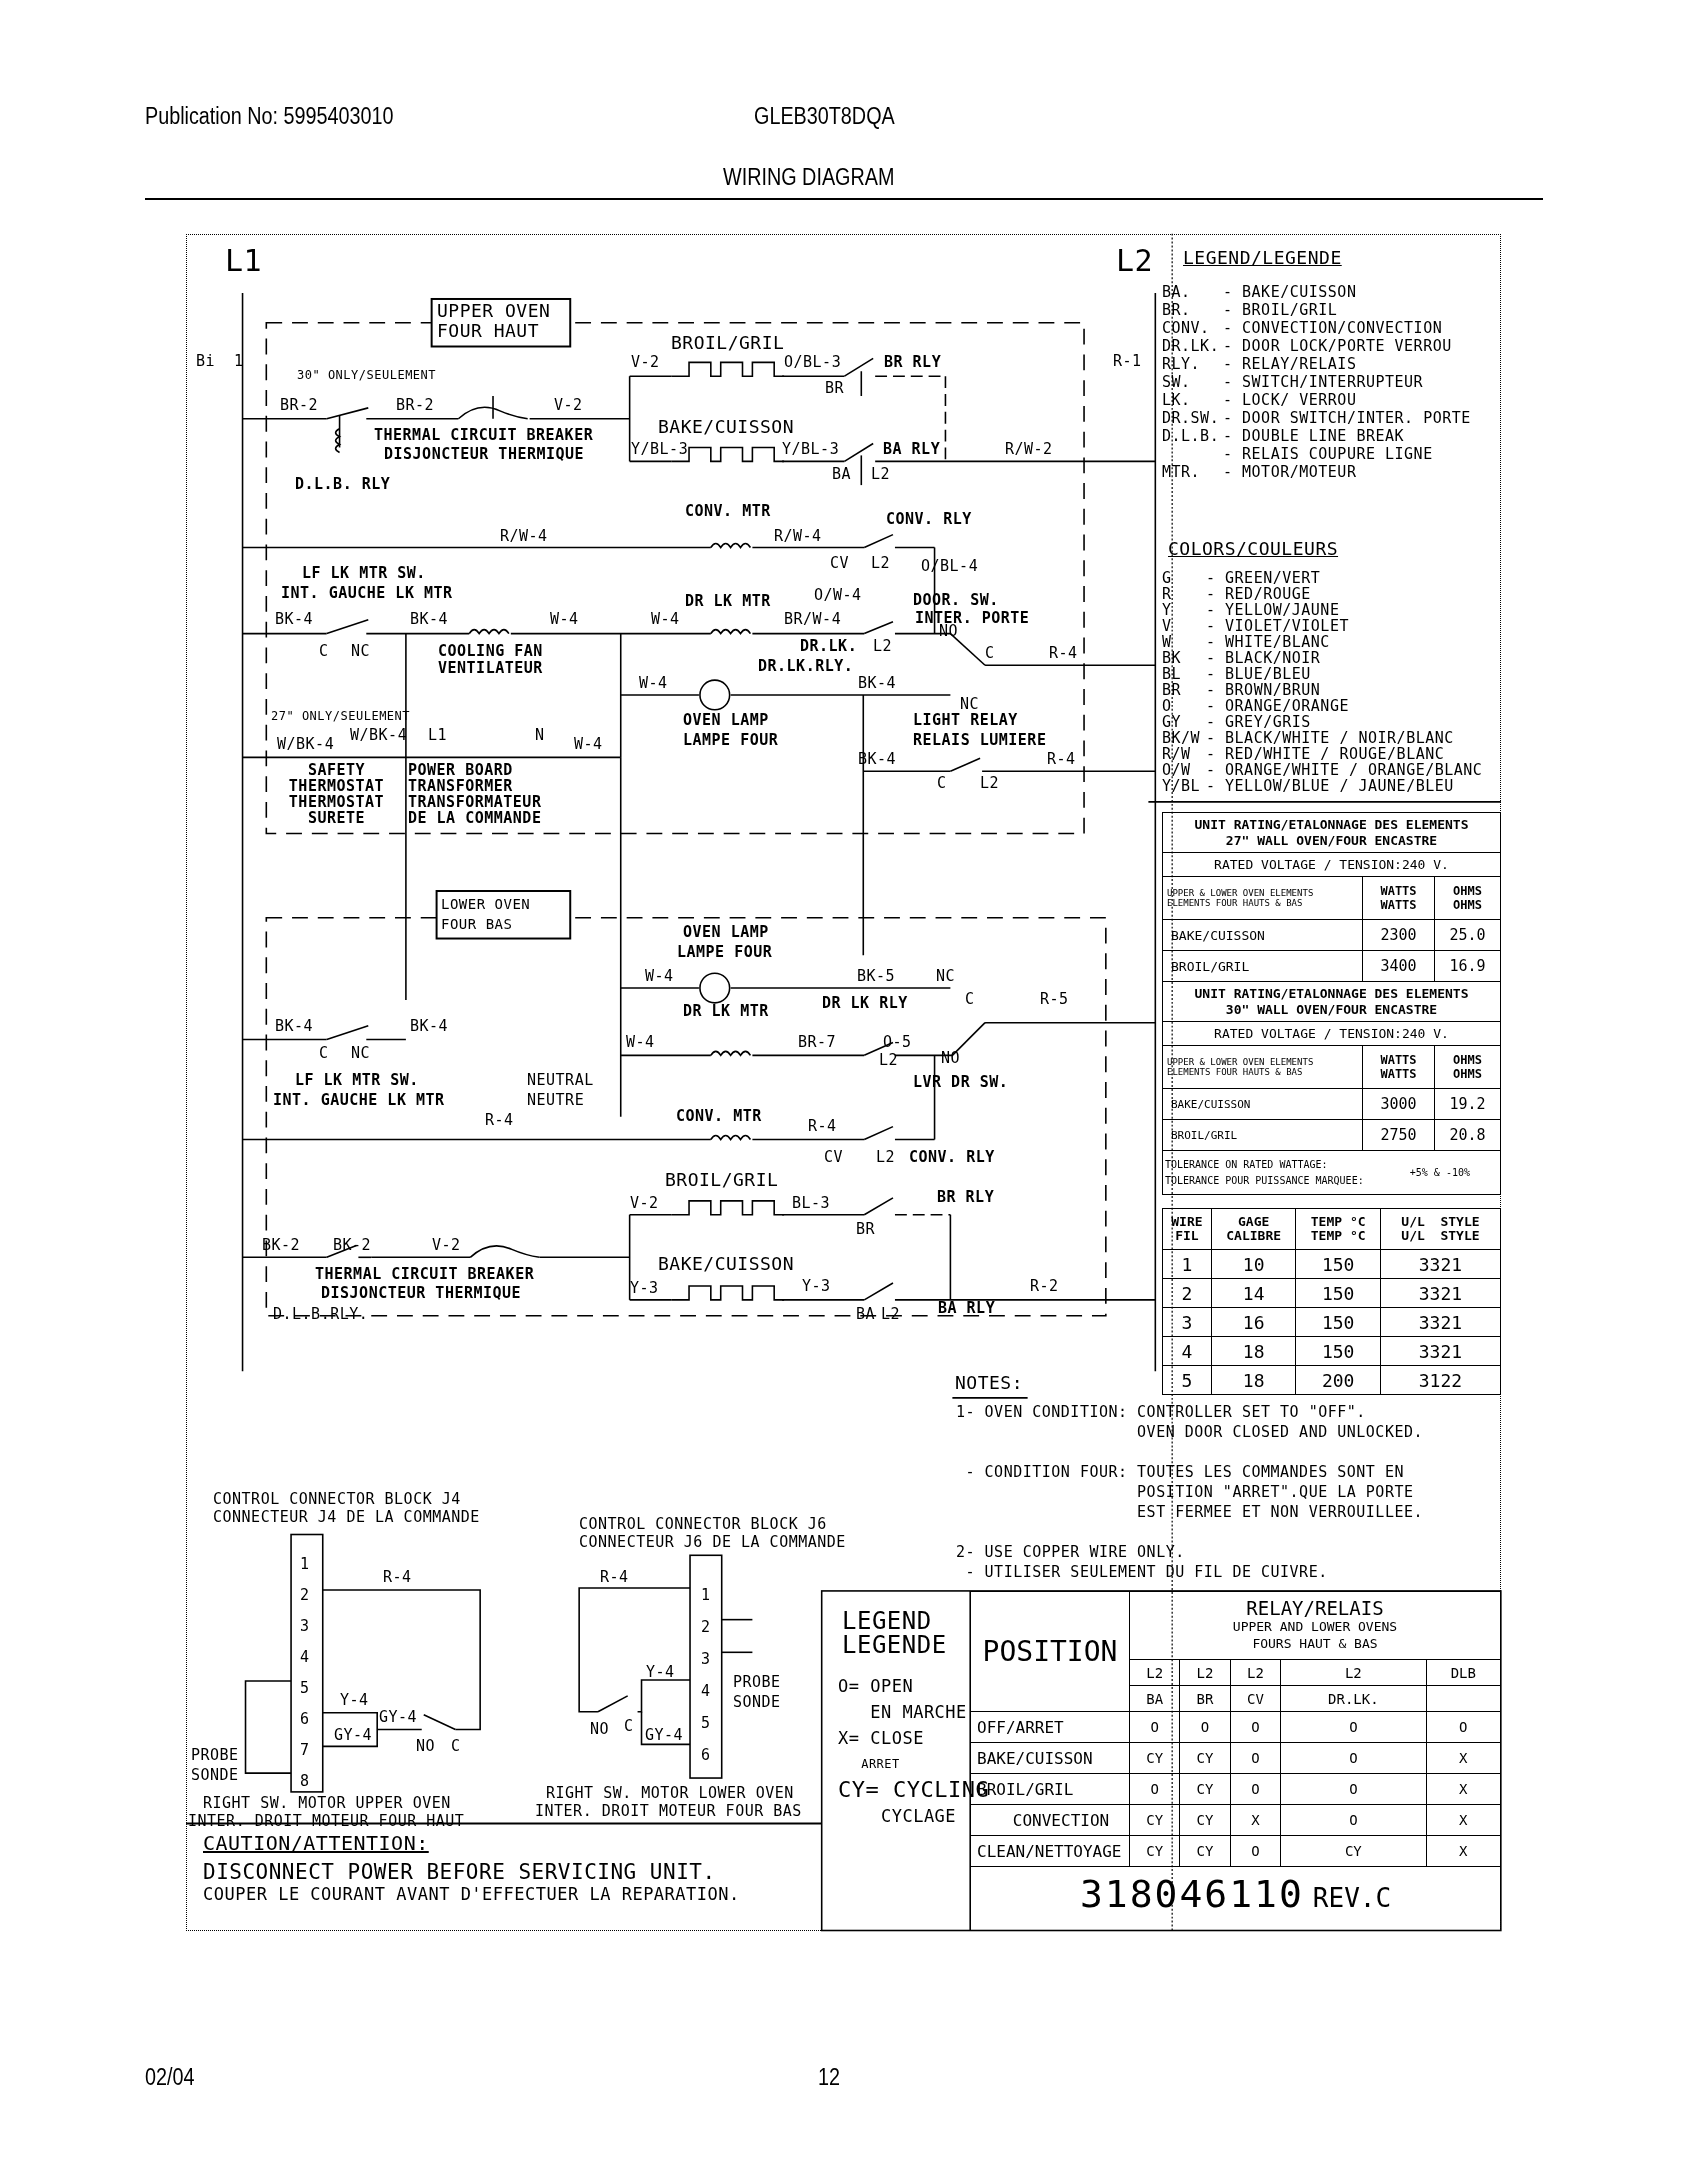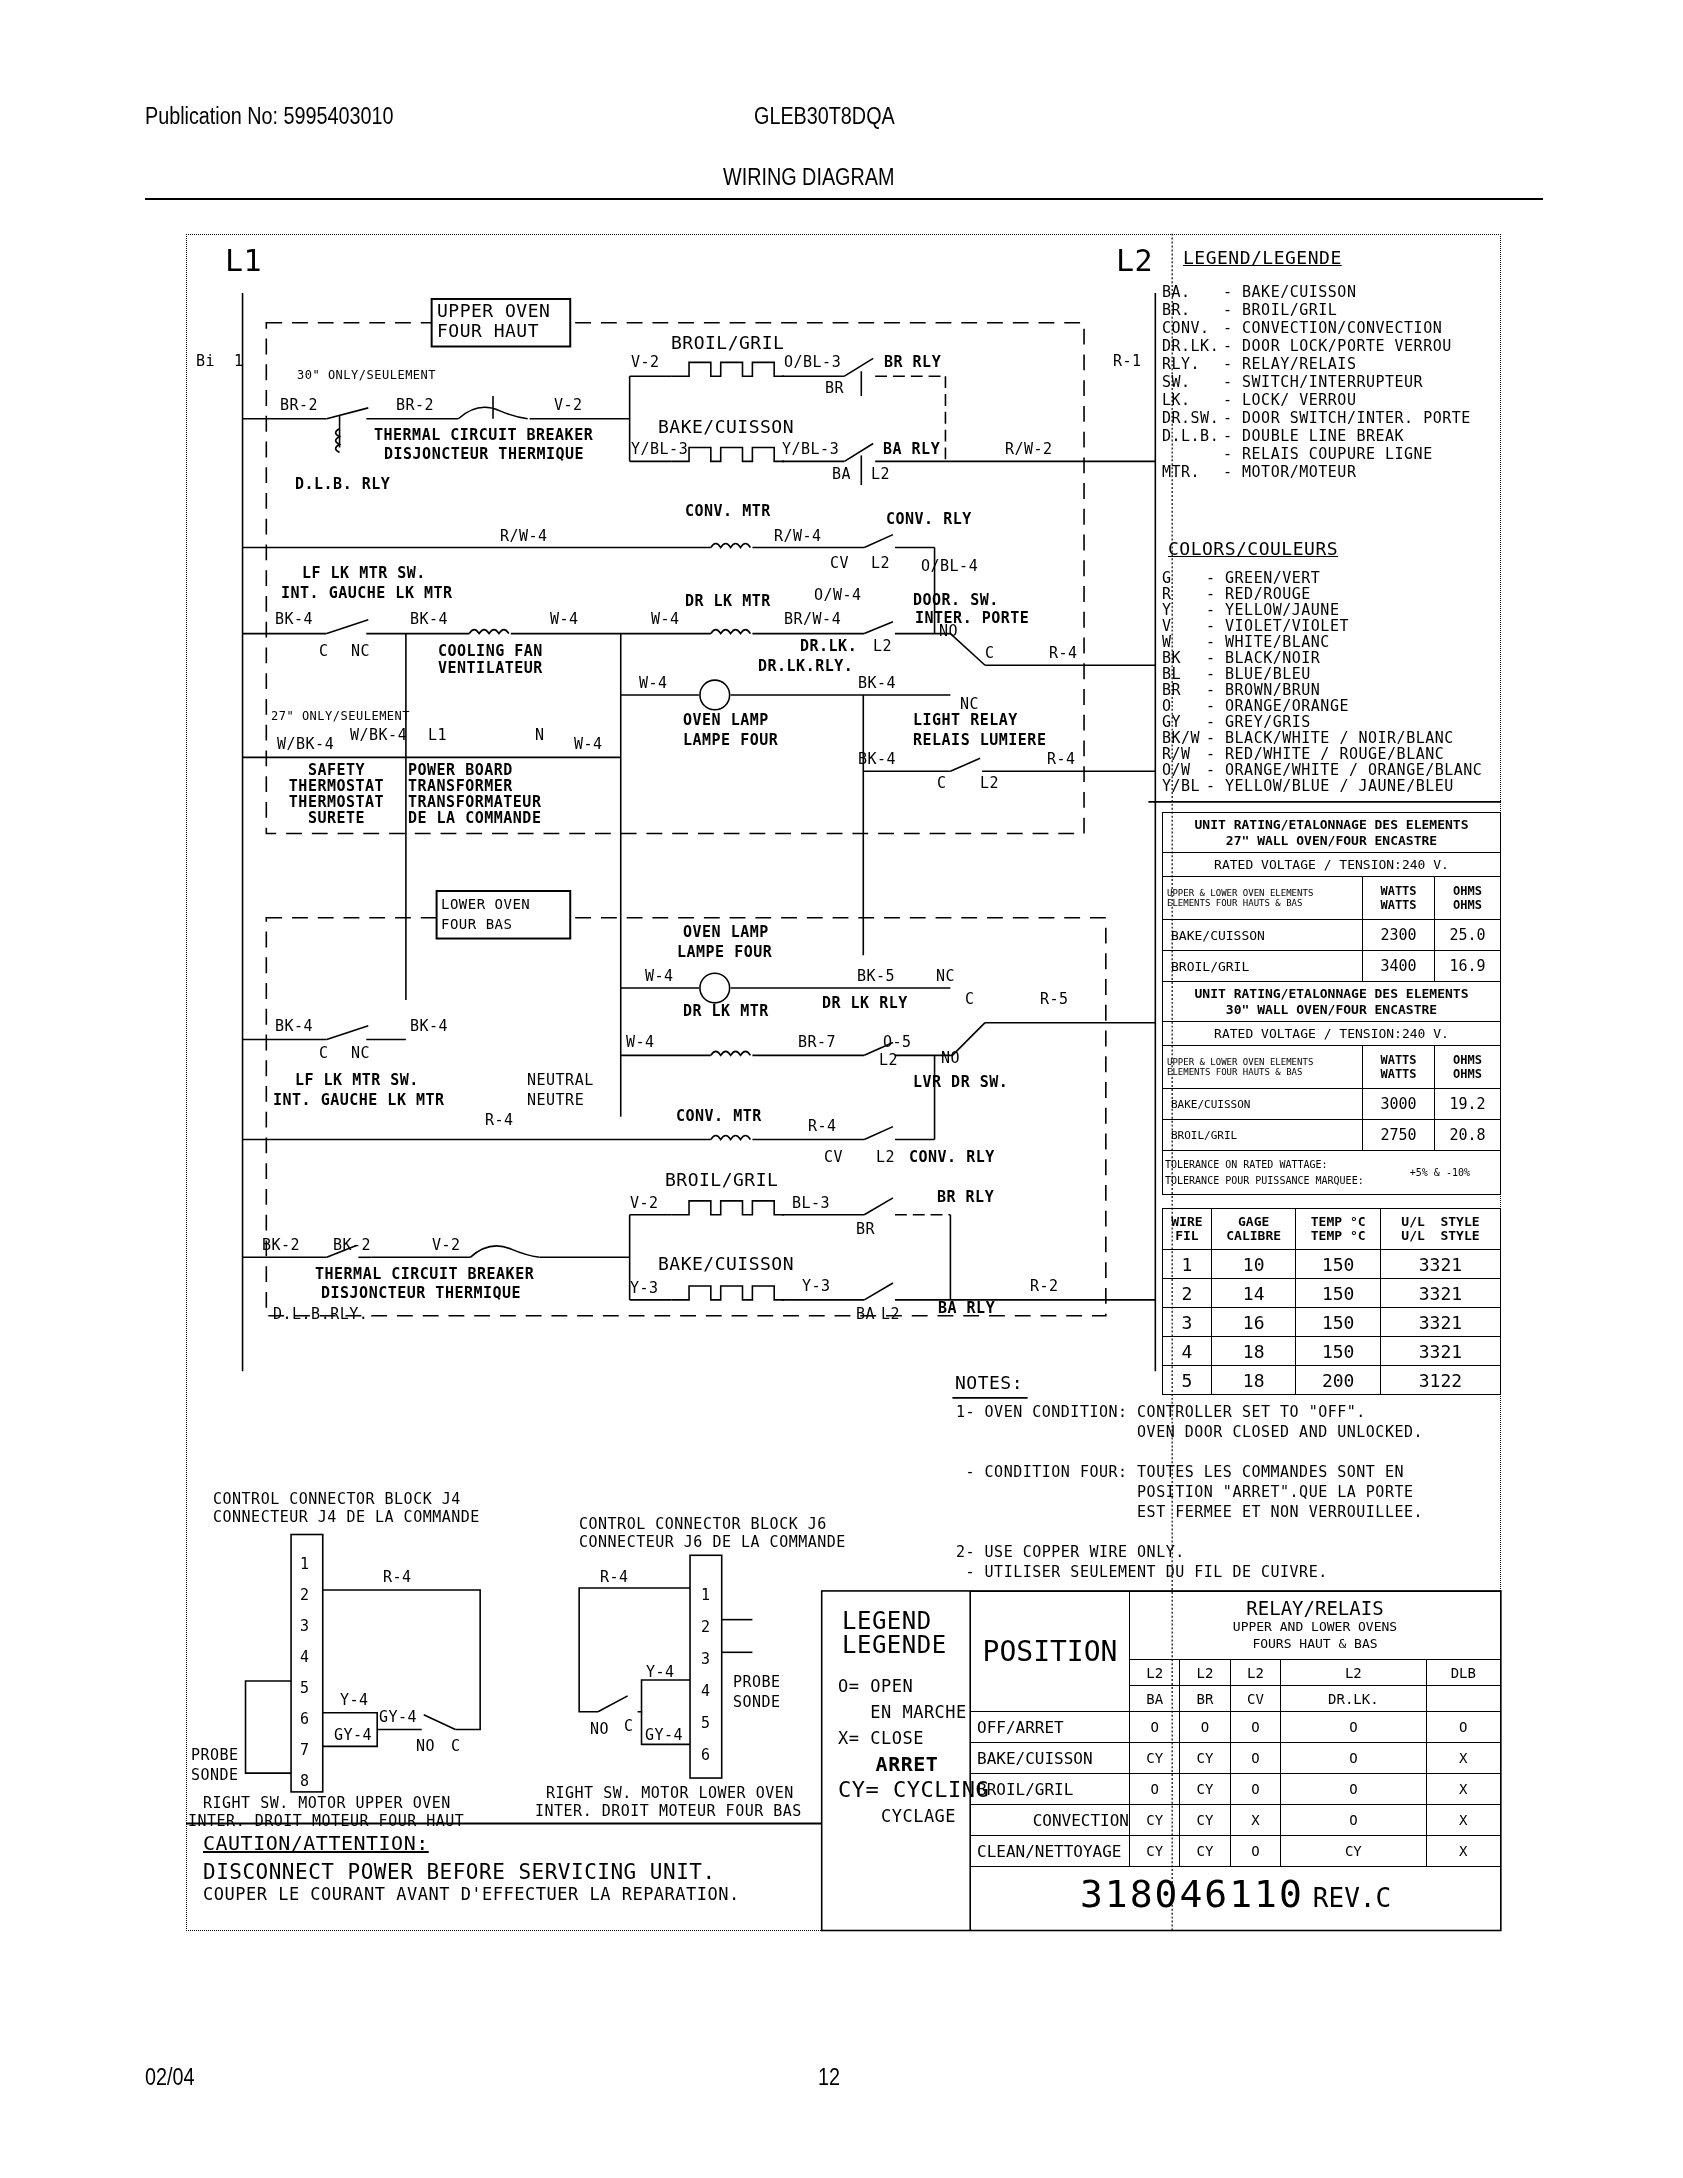--- a/index.html
+++ b/index.html
@@ -464,21 +464,21 @@
   <div class="t" style="position:relative;line-height:20px;min-height:20px;">2- USE COPPER WIRE ONLY.</div>
   <div class="t" style="position:relative;line-height:20px;min-height:20px;"> - UTILISER SEULEMENT DU FIL DE CUIVRE.</div>
 </div>
 
 <div class="t" style="left:842px;top:1609px;font-size:24px;line-height:24px;"><span>LEGEND</span>
 <span>LEGENDE</span></div>
 <div style="position:absolute;left:838px;top:1673px;">
   <div class="t" style="position:relative;font-size:17px;line-height:26px;">O= OPEN</div>
   <div class="t" style="position:relative;font-size:17px;line-height:26px;">   EN MARCHE</div>
   <div class="t" style="position:relative;font-size:17px;line-height:26px;">X= CLOSE</div>
-  <div class="t" style="position:relative;font-size:20px;line-height:26px;font-weight:bold;">   ARRET</div>
+  <div class="t" style="position:relative;font-size:12px;line-height:26px;">   ARRET</div>
   <div class="t" style="position:relative;font-size:22px;line-height:26px;">CY= CYCLING</div>
   <div class="t" style="position:relative;font-size:17px;line-height:26px;">    CYCLAGE</div>
 </div>
 
 <table class="tb" style="left:970px;top:1591px;width:531px;">
   <tbody>
       <tr style="height:68px;">
     <td rowspan="3" style="width:158px;font-size:28px;">POSITION</td>
     <td colspan="5" style="line-height:16px;"><span style="font-size:19px;">RELAY/RELAIS</span><br><span style="font-size:13px;">UPPER AND LOWER OVENS</span><br><span style="font-size:13px;">FOURS HAUT &amp; BAS</span></td>
   </tr>
@@ -514,21 +514,21 @@
       </tr>
   <tr style="height:31px;font-size:14px;">
         <td style="text-align:left;padding-left:6px;font-size:16px;">BROIL/GRIL</td>
         <td>O</td>
         <td>CY</td>
         <td>O</td>
         <td>O</td>
         <td>X</td>
       </tr>
   <tr style="height:31px;font-size:14px;">
-        <td style="text-align:right;padding-left:22px;font-size:16px;margin-left:42px;">CONVECTION</td>
+        <td style="text-align:center;padding-left:22px;font-size:16px;margin-left:42px;">CONVECTION</td>
         <td>CY</td>
         <td>CY</td>
         <td>X</td>
         <td>O</td>
         <td>X</td>
       </tr>
   <tr style="height:31px;font-size:14px;">
         <td style="text-align:left;padding-left:6px;font-size:16px;">CLEAN/NETTOYAGE</td>
         <td>CY</td>
         <td>CY</td>

